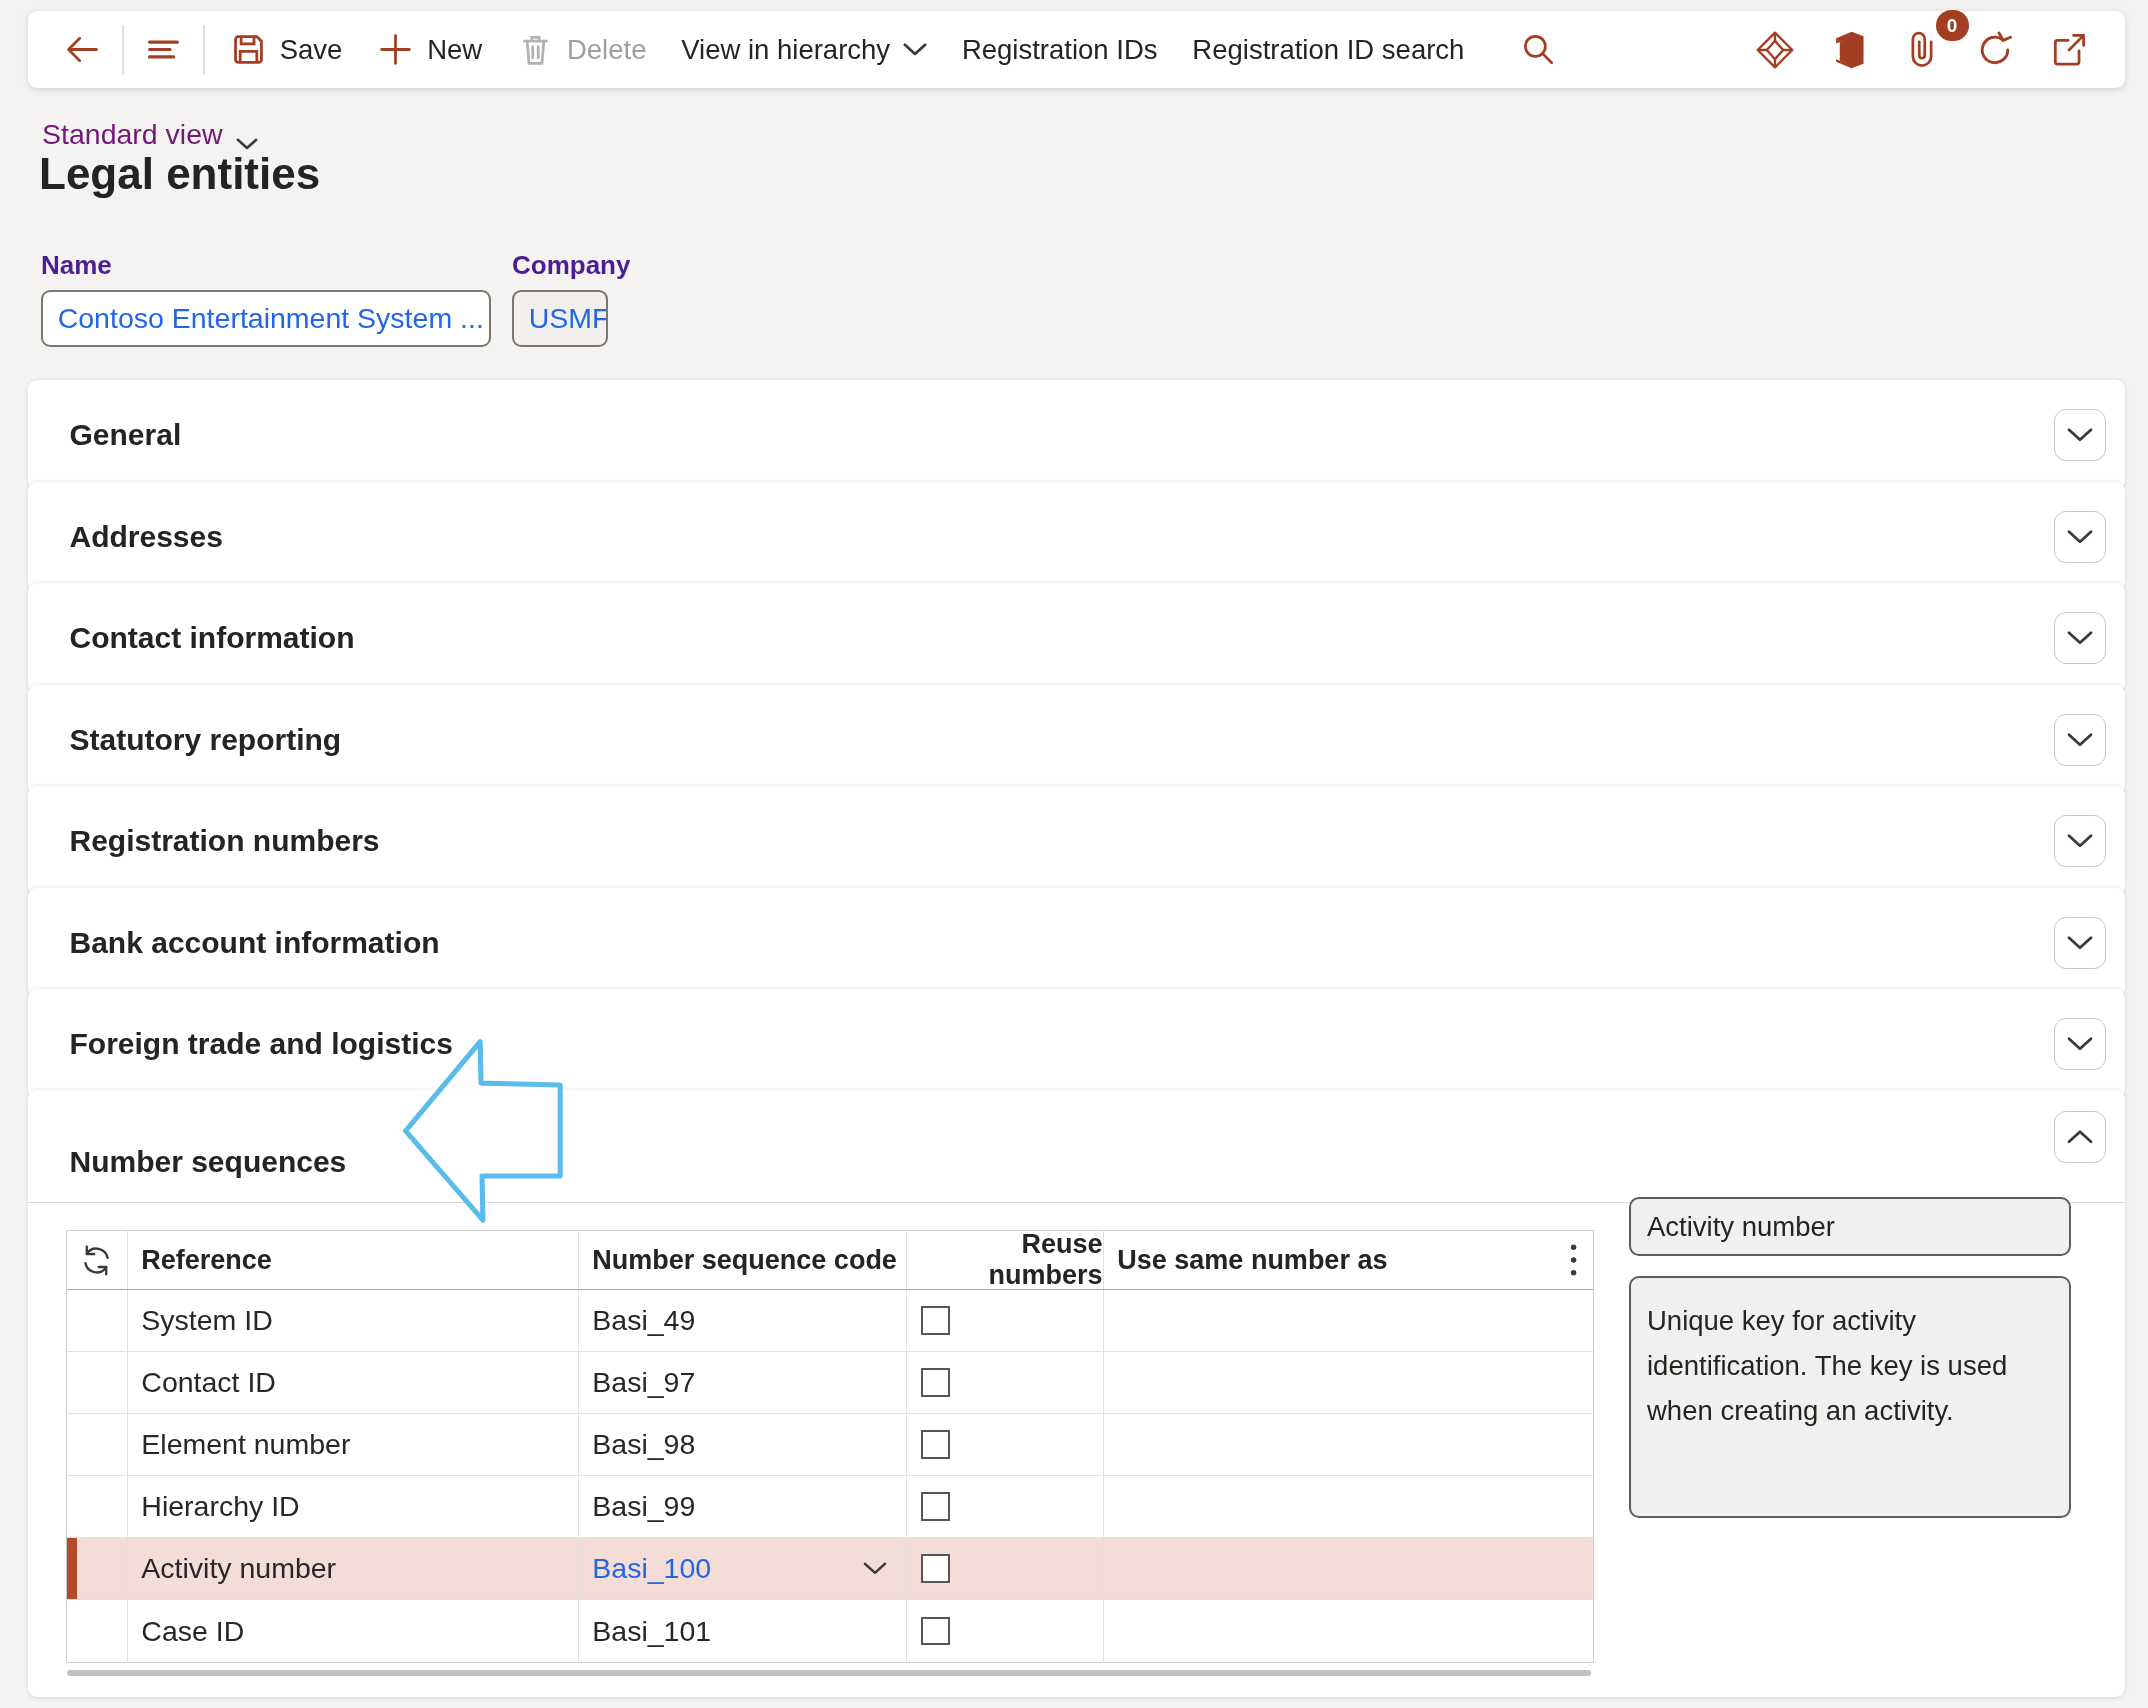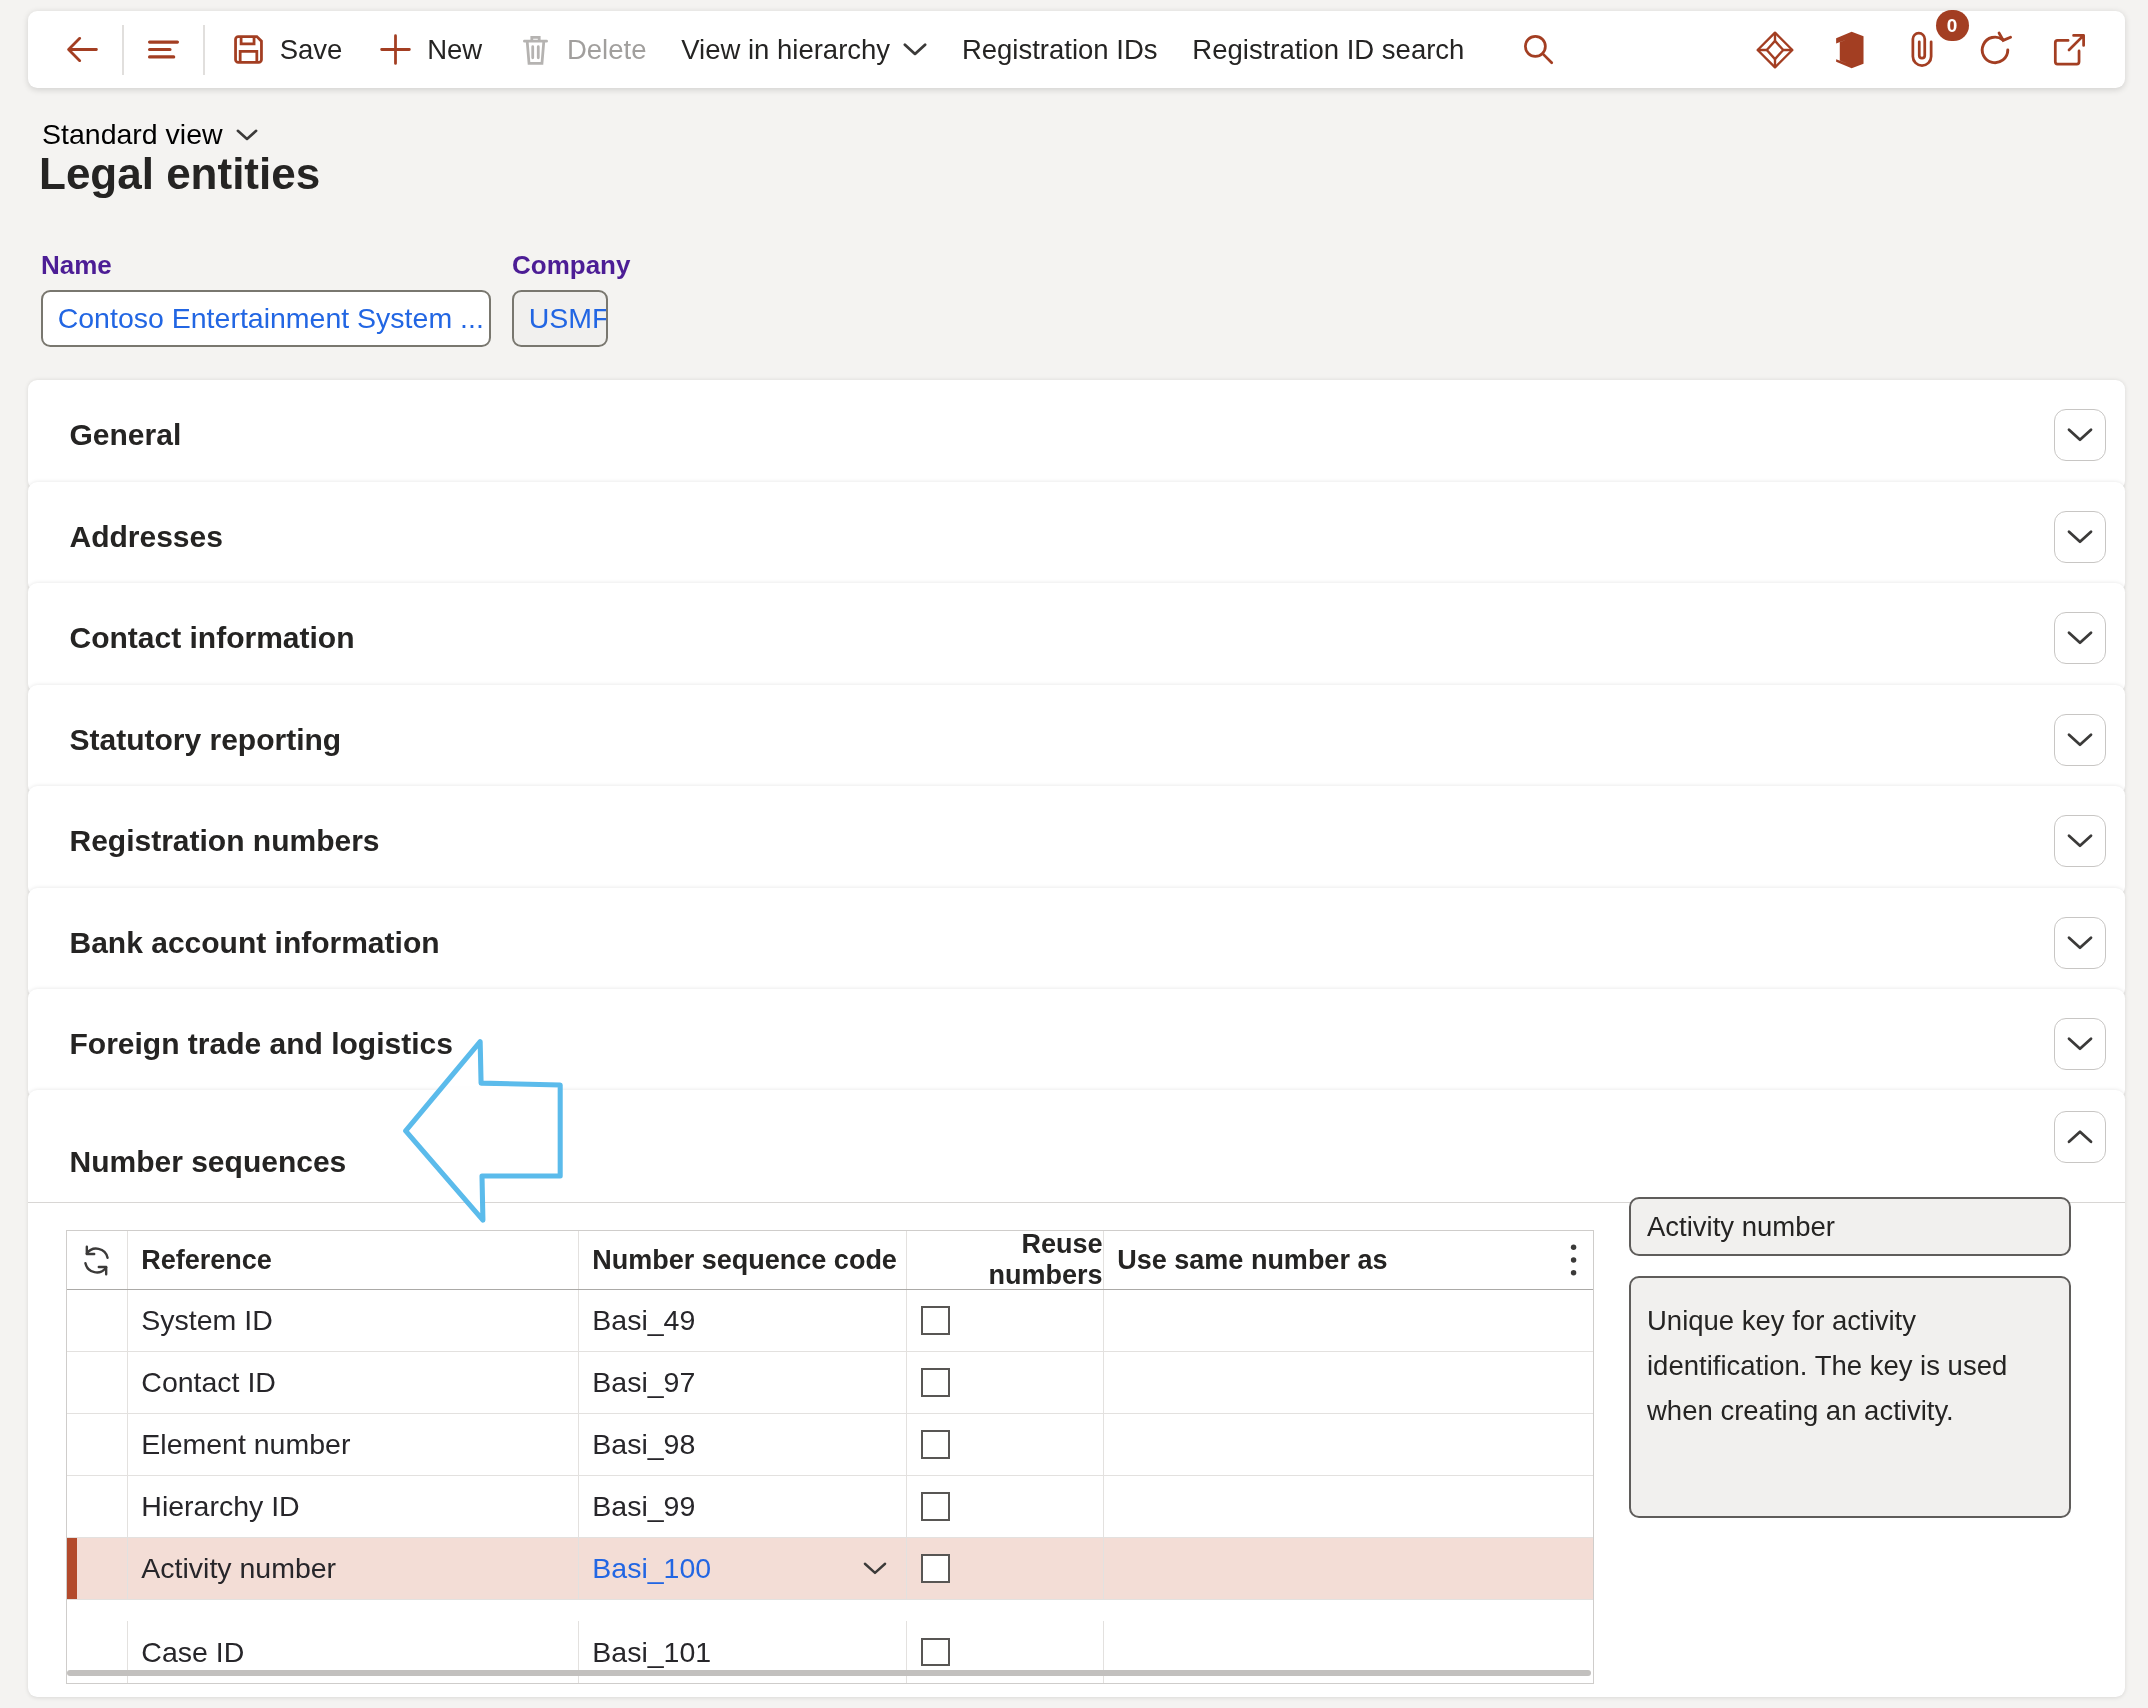--- a/index.html
+++ b/index.html
@@ -24,22 +24,22 @@
   .tb-sep { width:1.8px; height:50px; background:#e1dfdd; margin:0 7.3px; }
   .tb-right { margin-left:auto; display:flex; align-items:center; gap:5.5px; }
   .badge-wrap { position:relative; }
   .count-badge {
     position:absolute; top:-11px; right:-13px; min-width:33px; height:31px; border-radius:15.6px;
     background:#a33e22; color:#fff; font-size:19px; font-weight:bold;
     display:flex; align-items:center; justify-content:center; padding:0 7.3px;
   }
 
   
-  .view-selector { position:absolute; left:42px; top:118px; display:flex; align-items:center; gap:13px;
-                   font-size:28.5px; color:#000000; cursor:pointer; }
+  .view-selector { position:absolute; left:42px; top:118px; display:flex; align-items:flex-end; gap:13px;
+                   font-size:28.5px; color:#701a75; cursor:pointer; }
   .page-title { position:absolute; left:39px; top:149px; margin:0; font-size:44px; font-weight:700; }
 
   .field-block { position:absolute; top:250px; }
   .field-label { font-size:26px; font-weight:600; color:#4c1d95; }
   .field-box {
     margin-top:9.2px; height:57px; border:2.3px solid #79776f; border-radius:9.2px;
     display:flex; align-items:center; padding:0 14.7px; font-size:28.5px; color:#2266e3; background:#fff;
     white-space:nowrap; overflow:hidden;
   }
   .field-box.readonly { background:#f1f0ee; }
@@ -61,21 +61,21 @@
   .exp-card { top:1090px; height:607px; }
   .exp-title { position:absolute; left:42px; top:16px; height:112px; display:flex; align-items:center;
                font-size:30px; font-weight:600; }
   .exp-collapse { position:absolute; right:18.4px; top:21px; }
   .exp-divider { position:absolute; left:0; right:0; top:112px; border-top:1.8px solid #d8d6d4; }
 
   .grid { position:absolute; left:38px; top:140px; width:1528px; border:1.4px solid #cfcdcb;
           background:#fff; }
   .ghead { display:flex; height:59px; border-bottom:1.8px solid #aba9a7; align-items:stretch; }
   .grow  { display:flex; height:62px; border-bottom:1.4px solid #e3e1df; position:relative; }
-  .grow:last-child { border-bottom:none;margin-top:21px; }
+  .grow:last-child { border-bottom:none; }
   .gc { display:flex; align-items:center; padding-left:13.8px; border-right:1.4px solid #e3e1df;
         overflow:hidden; position:relative; }
   .gc.c0 { width:61px;  justify-content:center; padding-left:0; flex:none; }
   .gc.c1 { width:451px; flex:none; }
   .gc.c2 { width:328px; flex:none; }
   .gc.c3 { width:197px; flex:none;text-align:right; }
   .gc.c4 { width:489px; flex:none; border-right:none; }
   .ghead .gc { font-size:27px; font-weight:600; color:#252423; }
   .grow  .gc { font-size:28.5px; color:#27262a; }
   .grow.sel { background:#f3ddd6; }

